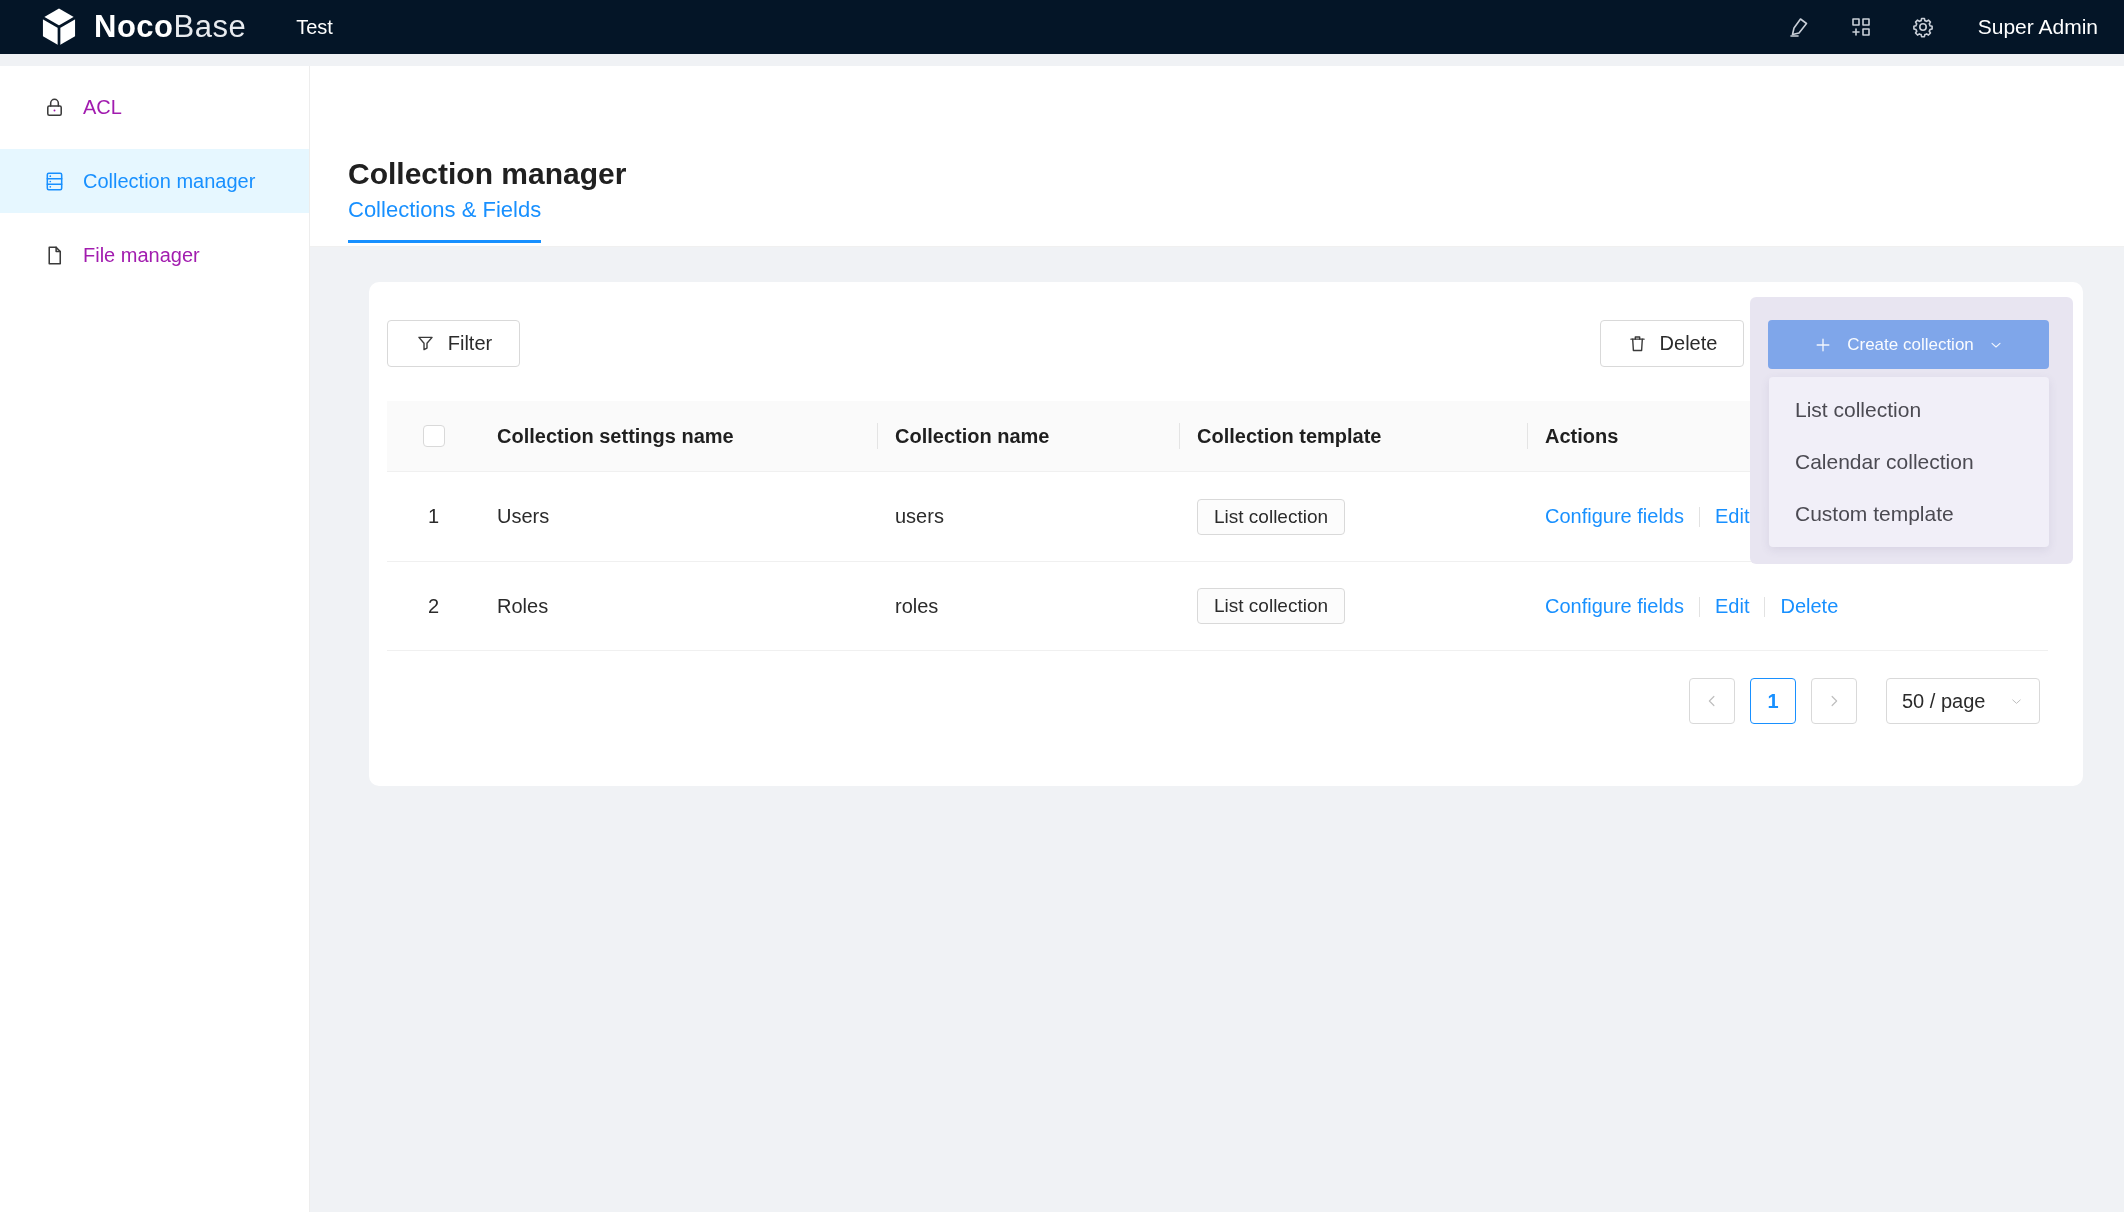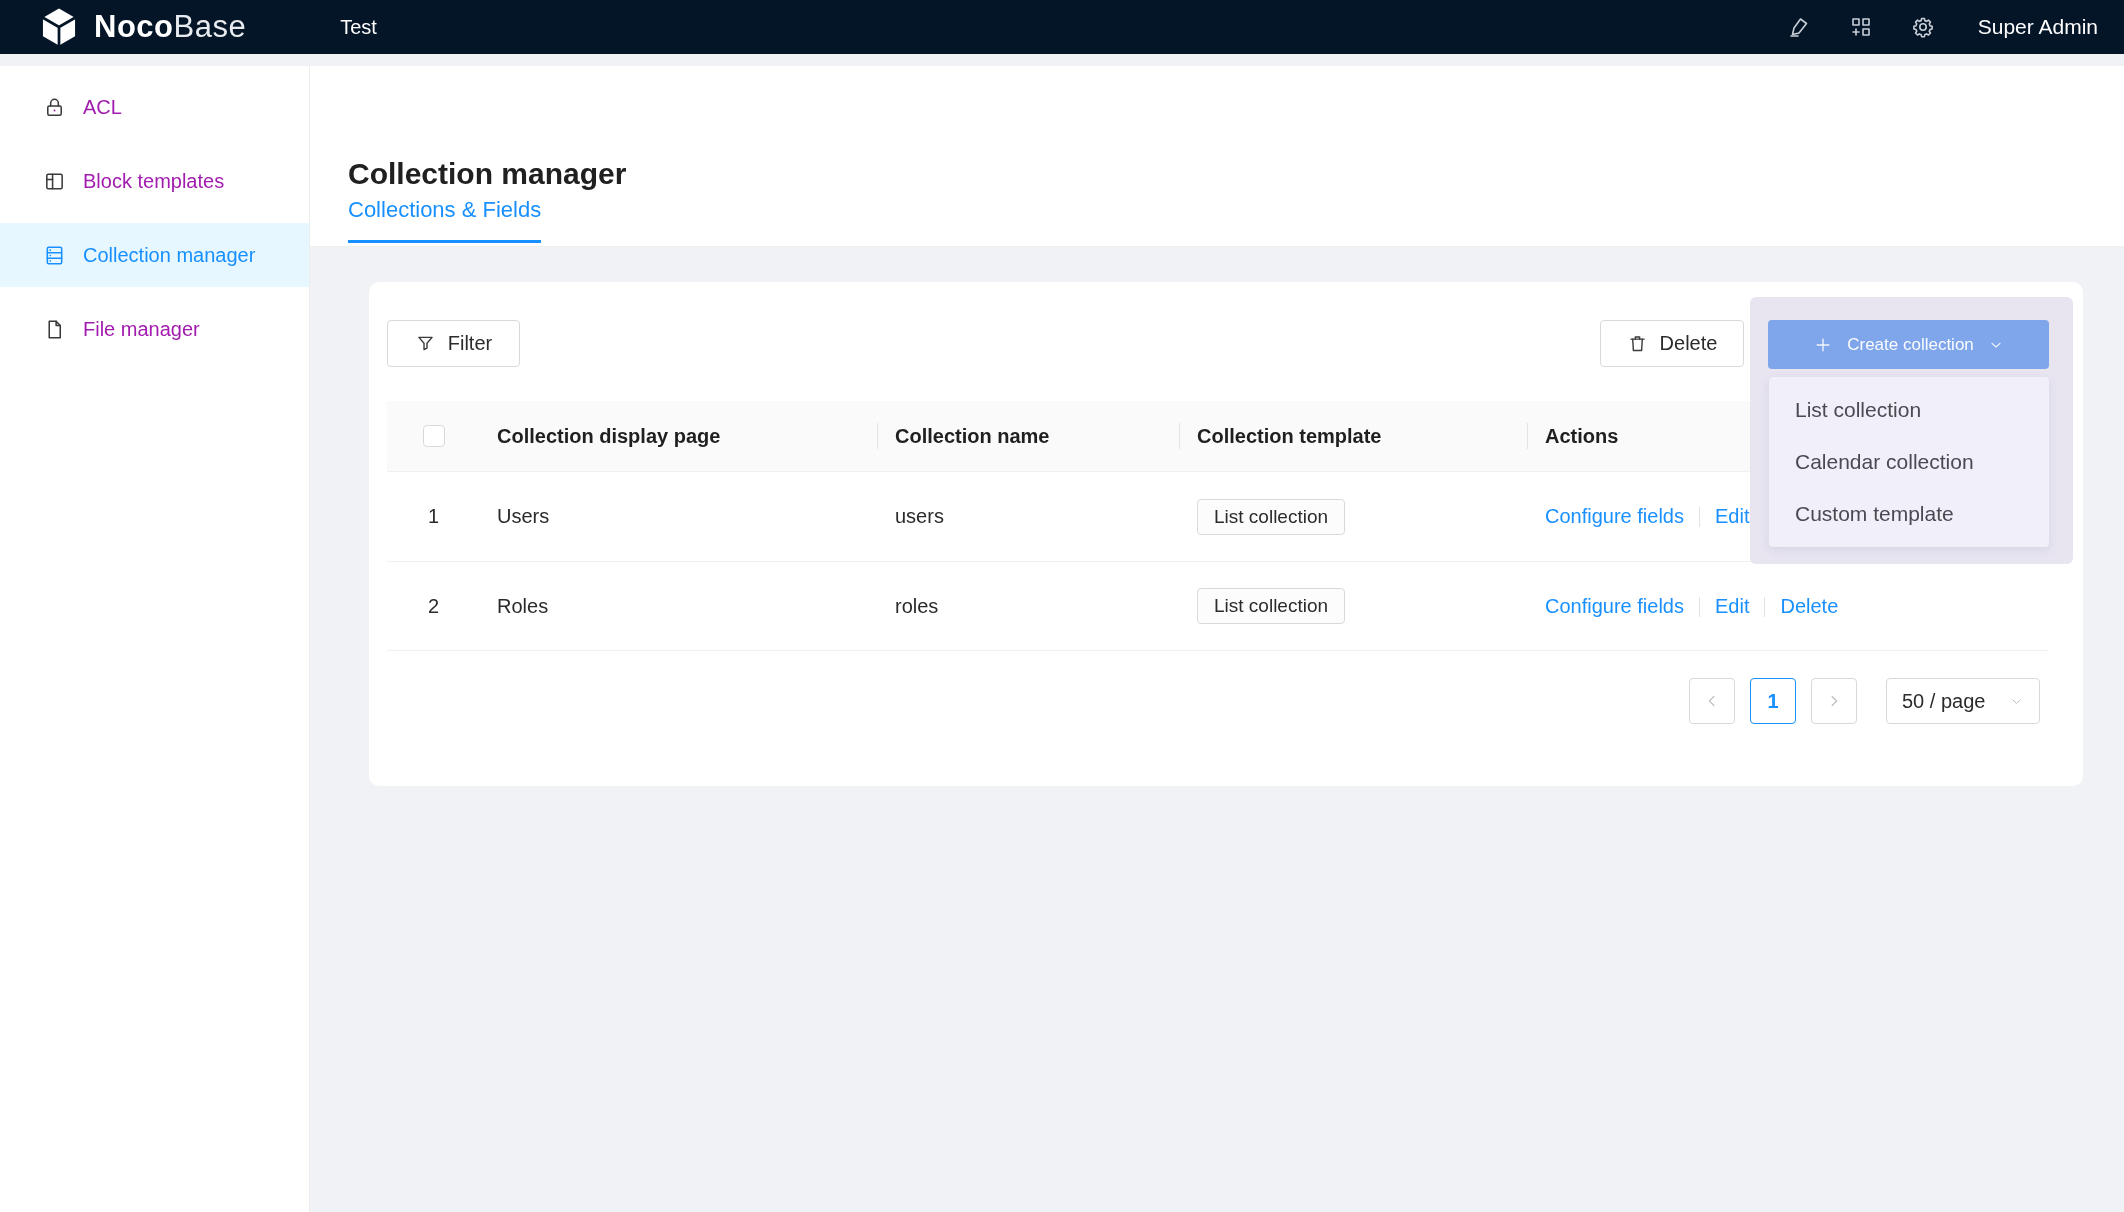--- a/index.html
+++ b/index.html
@@ -15,21 +15,21 @@
   
   .navbar {
     position:absolute; top:0; left:0; right:0; height:54px;
     background:#041527; display:flex; align-items:center;
     color:#fff; z-index:50;
   }
   .logo { display:flex; align-items:center; padding-left:38px; cursor:pointer; }
   .logo svg { display:block; margin-right:14px; }
   .logo-bold { font-size:31px; font-weight:800; color:#fff; letter-spacing:.5px; }
   .logo-light { font-size:31px; font-weight:300; color:#e8ebef; letter-spacing:.5px; }
-  .nav-menu { margin-left:86px; display:flex; align-items:center; height:100%; }
+  .nav-menu { margin-left:42px; display:flex; align-items:center; height:100%; }
   .nav-menu-item { font-size:20px; color:#fff; padding:0 8px; height:100%; display:flex; align-items:center; cursor:pointer; }
   .nav-right { margin-left:auto; display:flex; align-items:center; padding-right:26px; }
   .nav-icon-btn { width:62px; height:66px; display:flex; align-items:center; justify-content:center; cursor:pointer; color:#c9cfd8; }
   .nav-icon-btn svg { stroke:#c9cfd8; }
   .nav-user { font-size:21px; color:#fff; margin-left:24px; cursor:pointer; }
 
   
   .sidebar {
     position:absolute; top:66px; left:0; bottom:0; width:310px;
     background:#fff; border-right:1px solid #ededed; padding-top:9px; z-index:40;
@@ -172,28 +172,20 @@
   </header>
 
   <aside class="sidebar">
     <div class="side-item">
       <svg class="ic" width="23" height="23" viewBox="0 0 24 24">
         <rect x="5" y="10.5" width="14" height="9.5" rx="1.5"></rect>
         <path d="M8 10.5V7.5a4 4 0 0 1 8 0v3"></path>
         <circle cx="12" cy="15.2" r="1" fill="currentColor" stroke="none"></circle>
       </svg>
       <span>ACL</span>
-    </div>
-    <div class="side-item">
-      <svg class="ic" width="23" height="23" viewBox="0 0 24 24">
-        <rect x="4" y="4.5" width="16" height="15" rx="1.5"></rect>
-        <line x1="10" y1="4.5" x2="10" y2="19.5"></line>
-        <line x1="4" y1="10" x2="10" y2="10"></line>
-      </svg>
-      <span>Block templates</span>
     </div>
     <div class="side-item active">
       <svg class="ic" width="23" height="23" viewBox="0 0 24 24">
         <rect x="4.5" y="3.5" width="15" height="17" rx="1.5"></rect>
         <line x1="4.5" y1="9.2" x2="19.5" y2="9.2"></line>
         <line x1="4.5" y1="14.8" x2="19.5" y2="14.8"></line>
         <circle cx="7.6" cy="6.4" r=".9" fill="currentColor" stroke="none"></circle>
         <circle cx="7.6" cy="12" r=".9" fill="currentColor" stroke="none"></circle>
         <circle cx="7.6" cy="17.6" r=".9" fill="currentColor" stroke="none"></circle>
       </svg>
@@ -250,21 +242,21 @@
         <div class="dropdown-item">List collection</div>
         <div class="dropdown-item">Calendar collection</div>
         <div class="dropdown-item">Custom template</div>
       </div>
 
       <div class="table">
         <div class="tr thead">
           <div class="th col-check">
             <span class="checkbox"></span>
           </div>
-          <div class="th">Collection display page</div>
+          <div class="th">Collection settings name</div>
           <div class="th">Collection name</div>
           <div class="th">Collection template</div>
           <div class="th">Actions</div>
         </div>
 
         <div class="tr row">
           <div class="td col-check">1</div>
           <div class="td">Users</div>
           <div class="td">users</div>
           <div class="td"><span class="tag">List collection</span></div>

